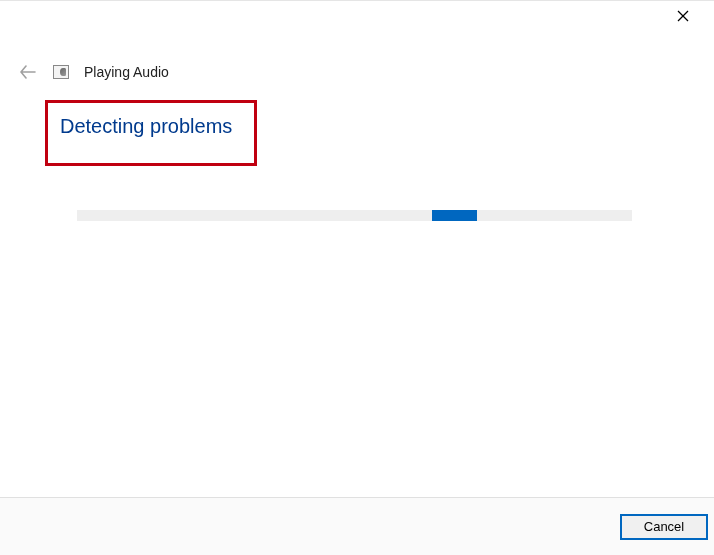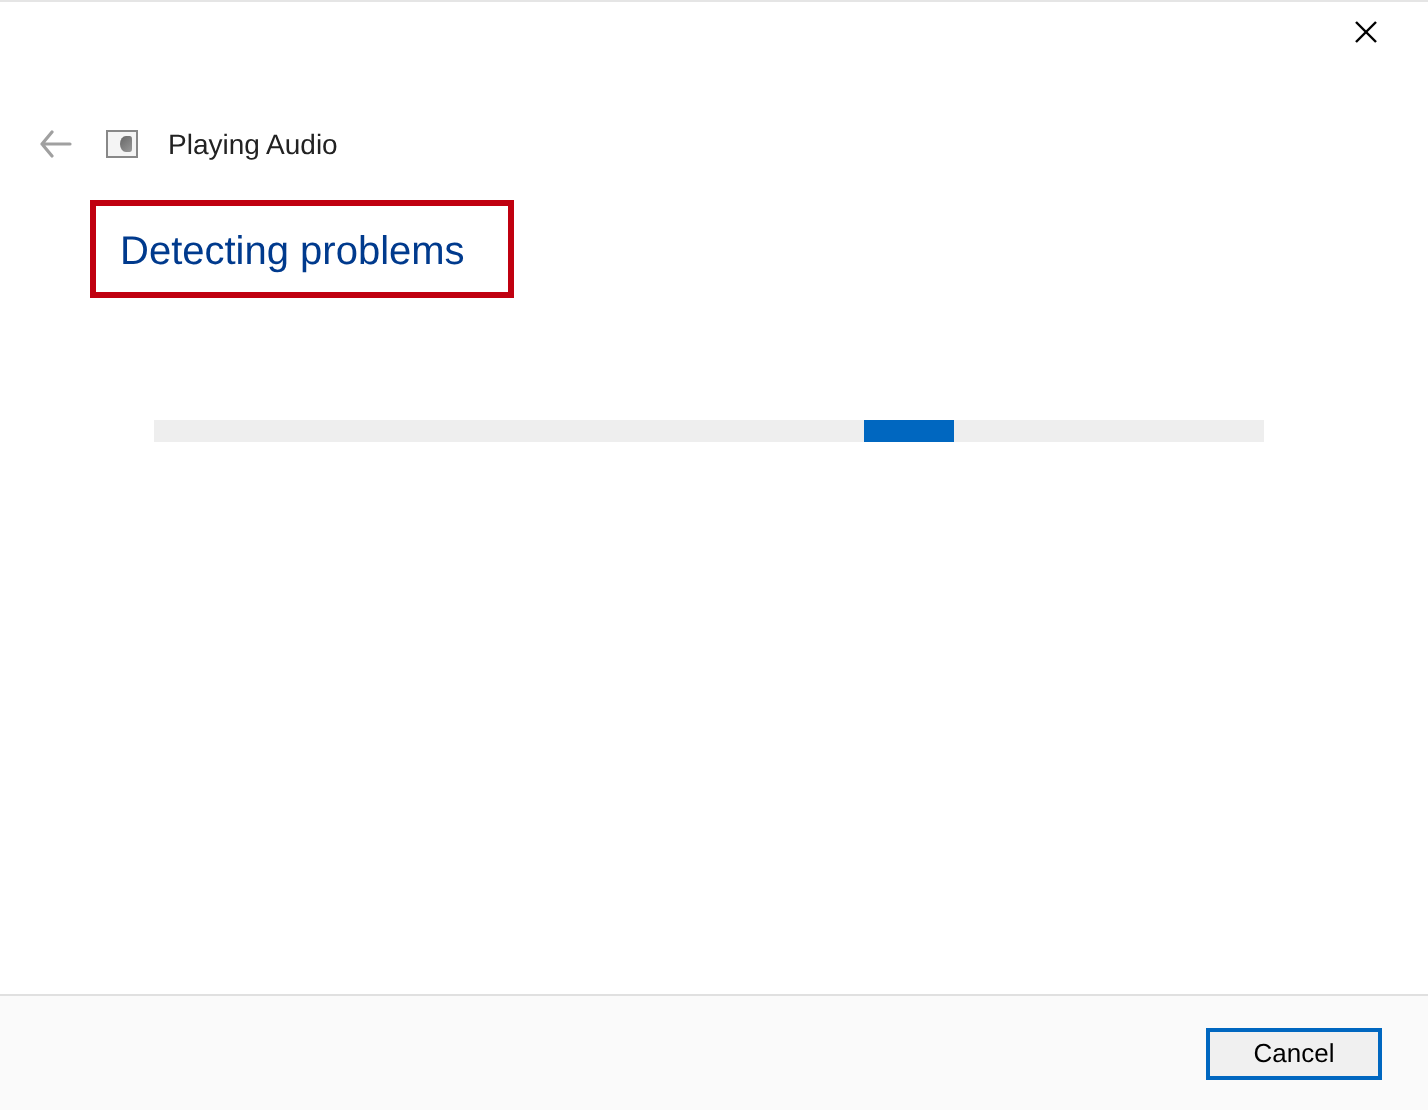--- a/index.html
+++ b/index.html
@@ -87,21 +87,21 @@
     }
     .header-title {
       font-size: 14px;
       color: #222;
     }
     .main-heading-wrap {
       position: absolute;
       top: 100px;
       left: 45px;
       border: 3px solid #c00010;
-      padding: 12px 22px 8px 12px;
+      padding: 12px 22px 25px 12px;
     }
     .main-heading {
       font-size: 20px;
       color: #003a8d;
       font-weight: 400;
     }
     .progress-track {
       position: absolute;
       top: 210px;
       left: 77px;
@@ -121,21 +121,21 @@
       position: absolute;
       left: 0;
       right: 0;
       bottom: 0;
       height: 58px;
       border-top: 1px solid #e0e0e0;
       background: #fafafa;
       display: flex;
       justify-content: flex-end;
       align-items: center;
-      padding-right: 23px;
+      padding-right: 6px;
     }
     .cancel-btn {
       min-width: 88px;
       height: 26px;
       background: #f0f0f0;
       border: 2px solid #0067c0;
       font-size: 13px;
       color: #000;
       display: flex;
       align-items: center;

